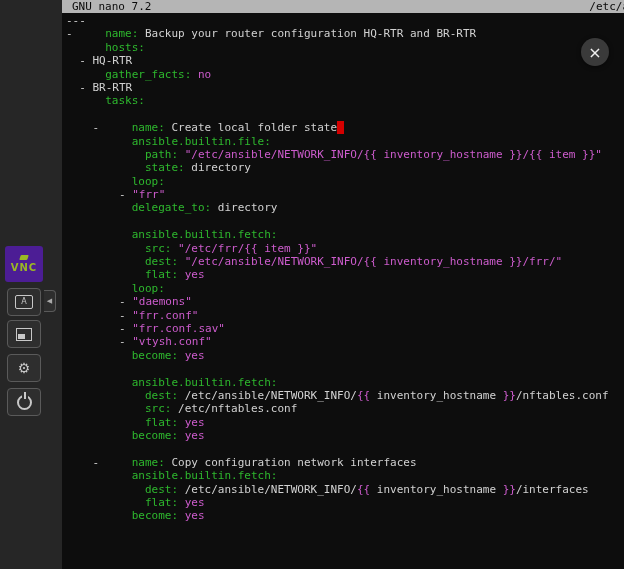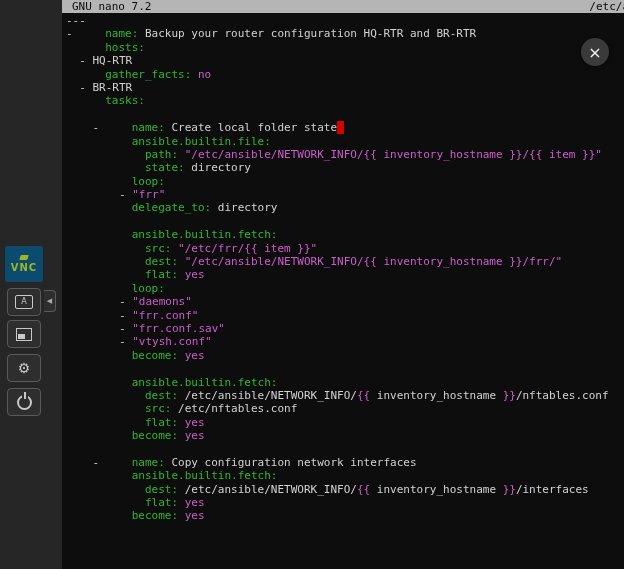--- a/index.html
+++ b/index.html
@@ -1,20 +1,20 @@
 <!DOCTYPE html>
 <html style="--green: #2eb82e; --magenta: #cd5ccd; --plain: #d2d2d2; --cursor: #d40000; --titlebar_bg: #b5b5b5; --terminal_bg: #0d0d0d; --accent_logo: #9ab825;"><head>
 <meta charset="utf-8">
 <style>
   html,body{margin:0;padding:0;background:#262626;}
   .stage{position:relative;width:624px;height:569px;background:#262626;overflow:hidden;
          font-family:"DejaVu Sans Mono",monospace;}
   
   .sidebar{position:absolute;left:0;top:0;width:62px;height:569px;background:#262626;}
-  .logo{position:absolute;left:5px;top:246px;width:38px;height:36px;background:#0c4a6e;
+  .logo{position:absolute;left:5px;top:246px;width:38px;height:36px;background:#4c1d95;
         border-radius:3px;display:flex;flex-direction:column;align-items:center;justify-content:center;}
   .logo-mark{width:8px;height:5px;background:var(--accent_logo);transform:skewX(-18deg);margin-bottom:2px;border-radius:1px;}
   .logo-text{font-family:"DejaVu Sans",sans-serif;font-weight:bold;font-size:10px;color:var(--accent_logo);letter-spacing:1px;}
   .tool-btn{position:absolute;left:7px;width:32px;height:26px;background:#2e2e2e;border:1px solid #5a5a5a;
             border-radius:4px;display:flex;align-items:center;justify-content:center;color:#c8c8c8;cursor:pointer;}
   .icon-kbd{width:16px;height:12px;border:1px solid #c8c8c8;border-radius:2px;display:flex;align-items:center;
             justify-content:center;font-size:8px;line-height:8px;color:#c8c8c8;font-family:"DejaVu Sans",sans-serif;}
   .icon-full{position:relative;width:14px;height:11px;border:1px solid #c8c8c8;}
   .icon-full::after{content:"";position:absolute;left:1px;bottom:1px;width:7px;height:5px;background:#c8c8c8;}
   .icon-gear{font-family:"DejaVu Sans",sans-serif;font-size:14px;line-height:14px;color:#c8c8c8;}

